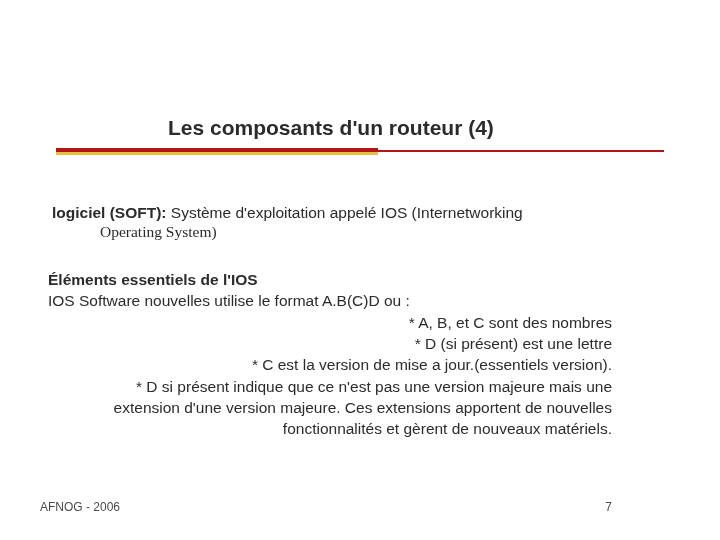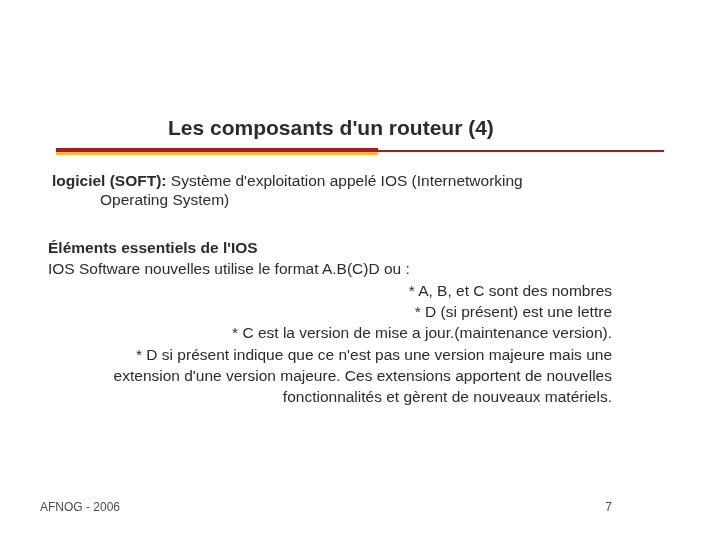--- a/index.html
+++ b/index.html
@@ -57,28 +57,30 @@
     top: 170px;
     left: 48px;
     right: 48px;
     font-size: 15.5px;
     line-height: 1.38;
     color: #2b2b2b;
   }
   .para1 {
     padding-left: 4px;
     margin-bottom: 26px;
+    margin-top: 32px;
   }
   .para1 .lead {
     font-weight: bold;
   }
   .para1 .cont {
     display: block;
     padding-left: 48px;
     margin-top: -2px;
+    font-family: Liberation Serif, serif;
   }
   .para2 {
     padding-left: 0;
   }
   .para2 .h {
     font-weight: bold;
   }
   .bullets {
     padding-left: 48px;
     text-align: right;
@@ -120,21 +122,21 @@
       <span class="lead">logiciel (SOFT):</span><span> Système d'exploitation appelé IOS (Internetworking</span>
       <span class="cont">Operating System)</span>
     </div>
 
     <div class="para2">
       <div class="h">Éléments essentiels de l'IOS</div>
       <div>IOS Software nouvelles utilise le format A.B(C)D ou :</div>
       <div class="bullets">
         <span class="b">* A, B, et C sont des nombres</span>
         <span class="b">* D (si présent) est une lettre</span>
-        <span class="b">* C est la version de mise a jour.(maintenance version).</span>
+        <span class="b">* C est la version de mise a jour.(essentiels version).</span>
         <span class="b">* D si présent indique que ce n'est pas une version majeure mais une extension d'une version majeure. Ces extensions apportent de nouvelles fonctionnalités et gèrent de nouveaux matériels.</span>
       </div>
     </div>
 
   </div>
 
   <div class="footer-left">AFNOG - 2006</div>
   <div class="footer-right">7</div>
 
 </div>

